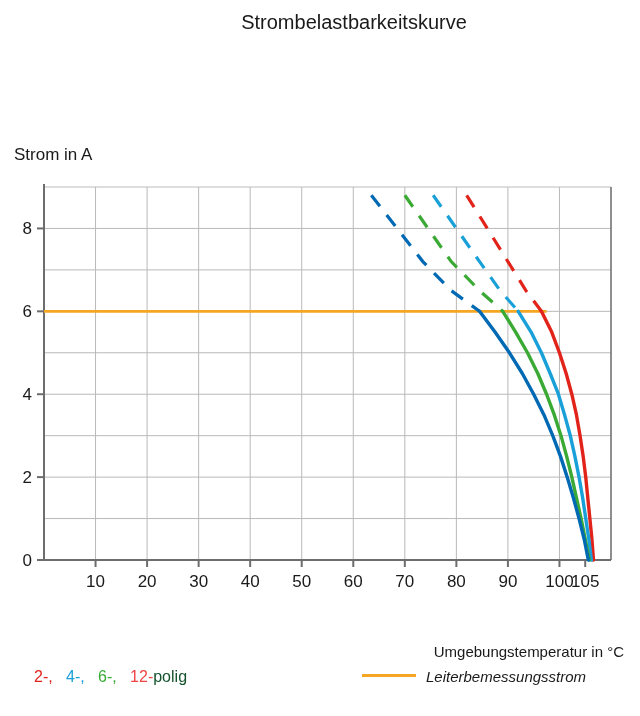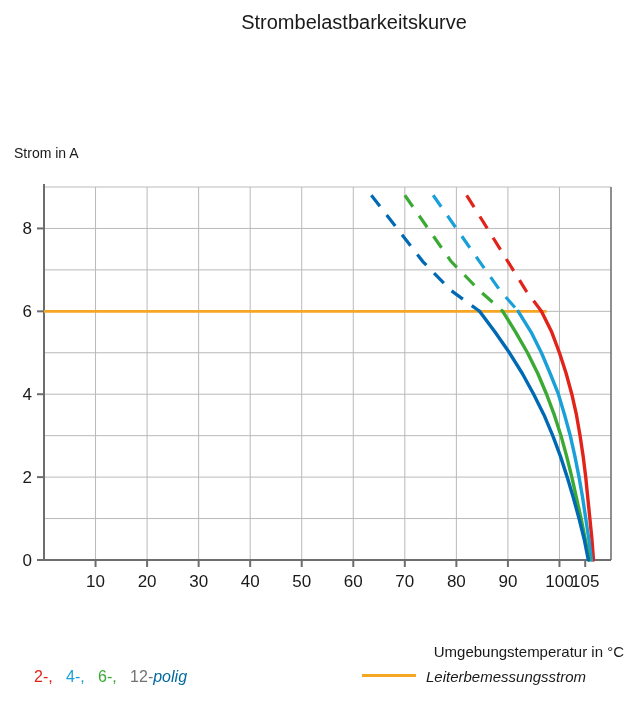--- a/index.html
+++ b/index.html
@@ -28,21 +28,21 @@
     white-space: nowrap;
   }
   .sup {
     font-size: 13px;
     vertical-align: super;
   }
   .axis-label-y {
     position: absolute;
     left: 14px;
     top: 145px;
-    font-size: 14px;
+    font-size: 17px;
     color: #1a1a1a;
   }
   .axis-label-x {
     position: absolute;
     left: 0;
     top: 643px;
     width: 624px;
     text-align: right;
     font-size: 15px;
     color: #1a1a1a;
@@ -63,24 +63,24 @@
     height: 30px;
   }
   .legend-left {
     position: absolute;
     left: 34px;
     top: 0;
     font-size: 16px;
     white-space: nowrap;
   }
   .lg-red { color: #e2231a; }
-  .lg-blue { color: #737373; }
+  .lg-blue { color: #ef4444; }
   .lg-green { color: #3aaa35; }
   .lg-cyan { color: #1aa0d8; }
-  .lg-dark { color: #0369a1; font-style: italic; }
+  .lg-dark { color: #14532d; }
   .legend-right {
     position: absolute;
     left: 362px;
     top: 0;
     font-size: 15px;
     white-space: nowrap;
     color: #1a1a1a;
     font-style: italic;
   }
   .legend-swatch {

